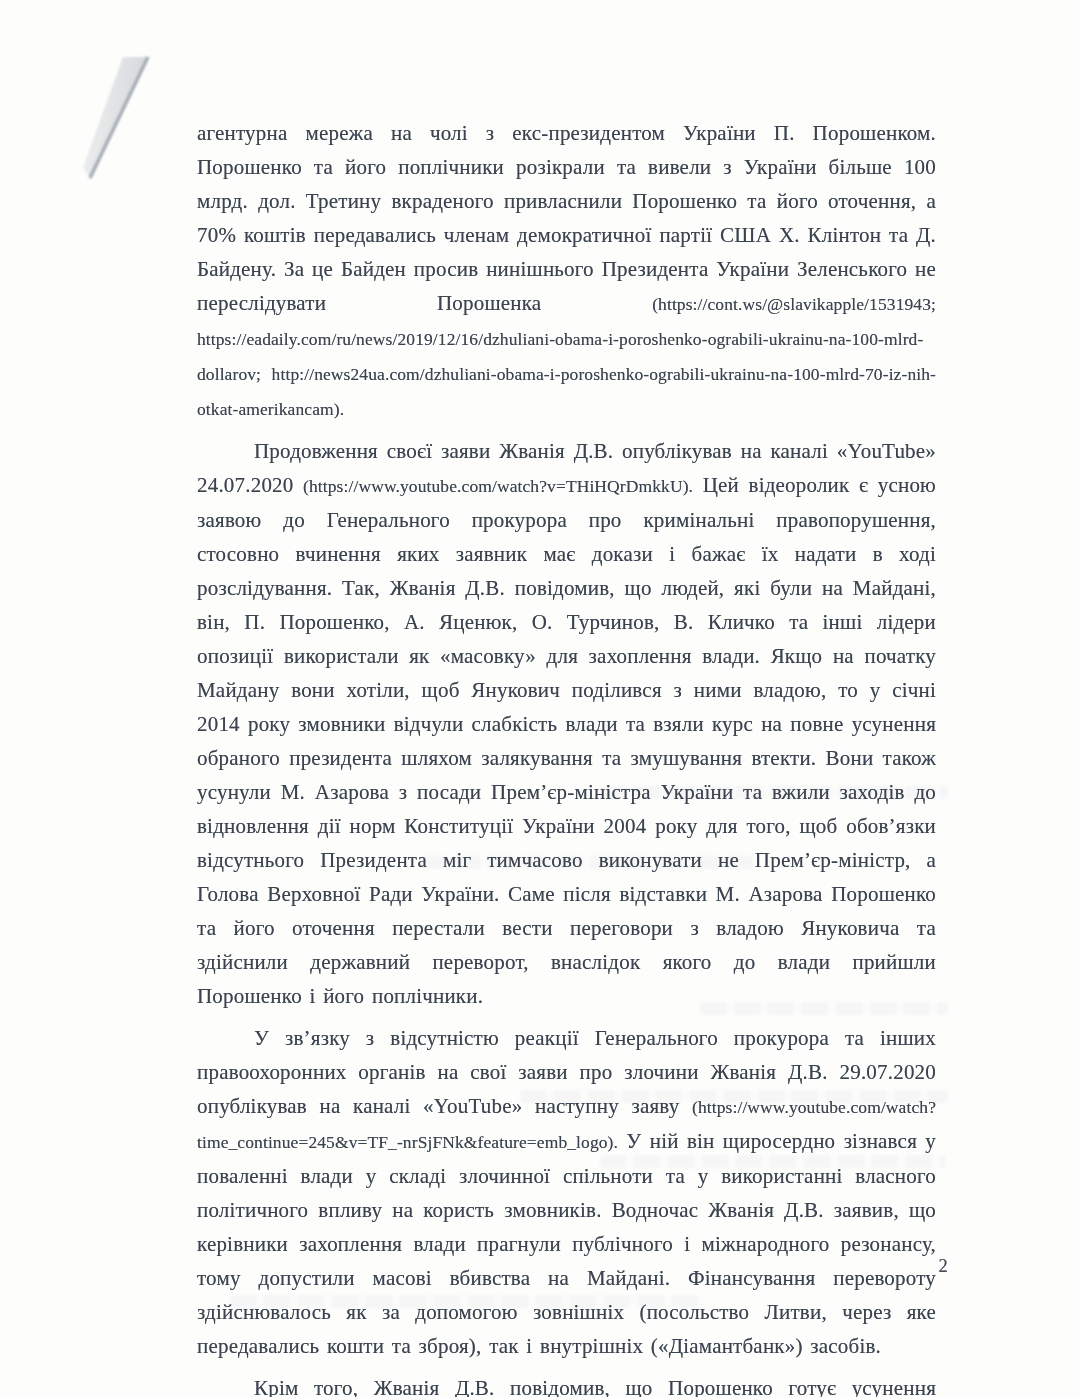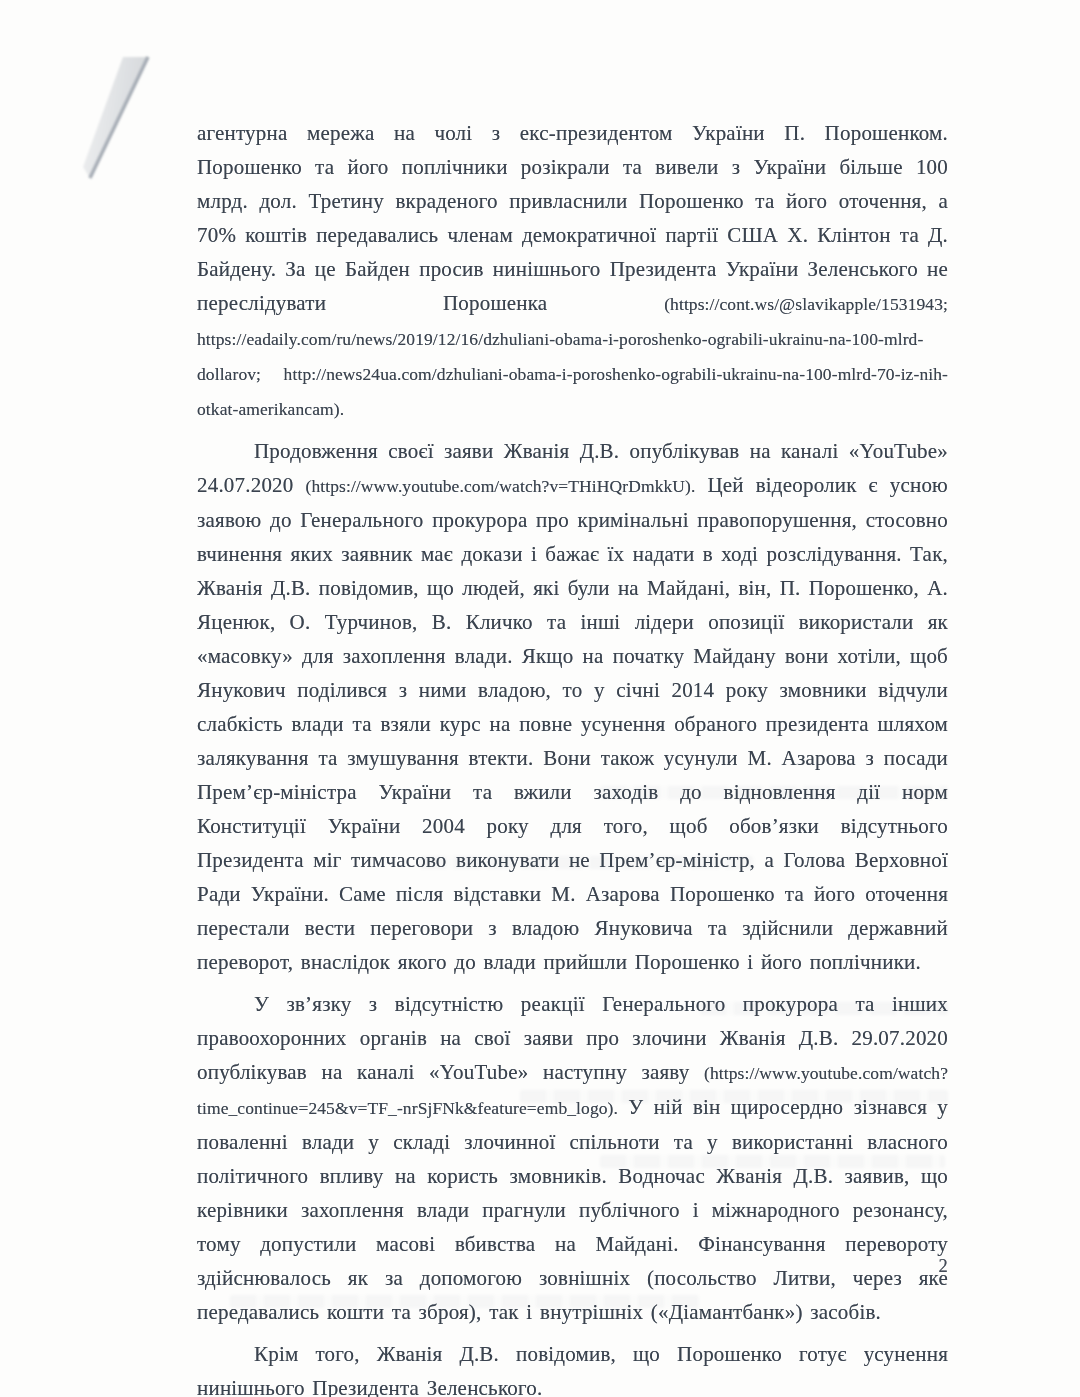--- a/index.html
+++ b/index.html
@@ -33,21 +33,21 @@
     pointer-events: none;
   }
   .doc-body {
     position: absolute;
     left: 197px; top: 116px;
     width: 755px;
     color: #3a434f;
     text-align: justify;
   }
   p.para {
-    margin: 0 4px 8px 0;
+    margin: 0 16px 8px 0;
     font-size: 21px;
     line-height: 34px;
     letter-spacing: 0.2px;
     word-spacing: 2.2px;
     text-shadow: 0 0 0.5px rgba(58,67,79,0.55);
   }
   p.para.indent { text-indent: 57px; }
   .seg-url {
     font-size: 17.5px;
     letter-spacing: 0.1px;

